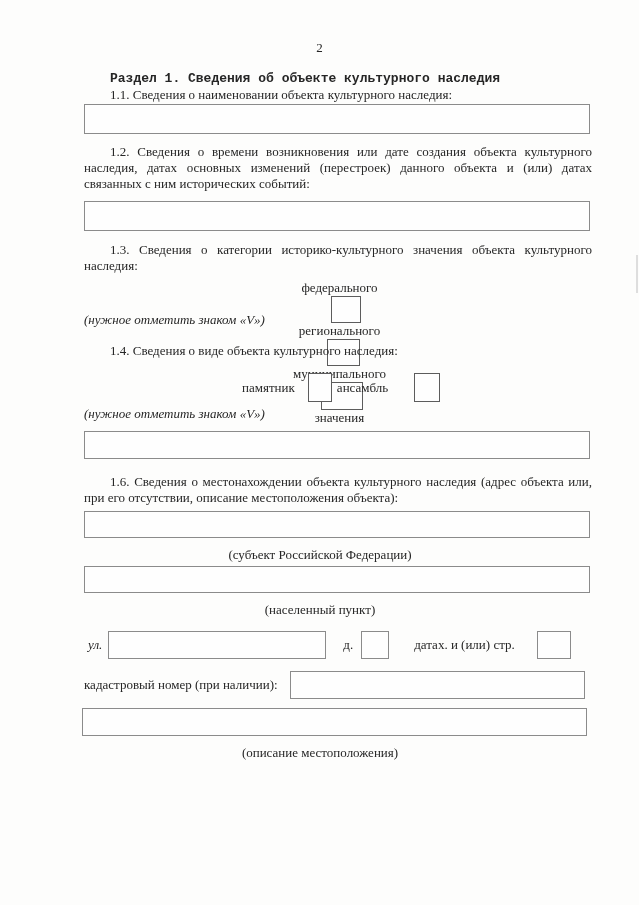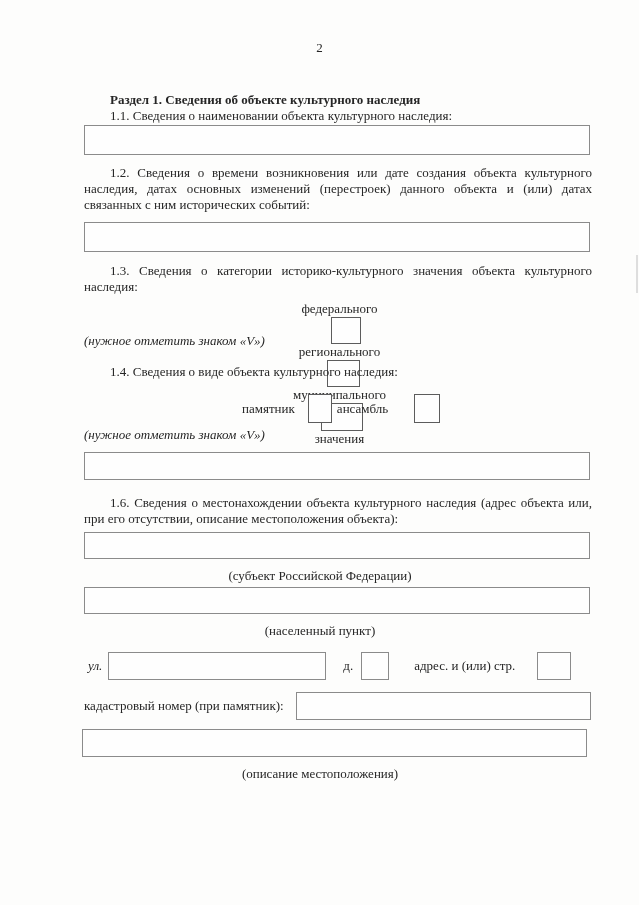--- a/index.html
+++ b/index.html
@@ -9,21 +9,21 @@
     position: relative;
     width: 639px; height: 905px;
     background: #fdfdfc;
     font-family: "Liberation Serif", "DejaVu Serif", serif;
     font-size: 13px; line-height: 16px;
     color: #262626;
     overflow: hidden;
   }
   .pageno { padding-top: 40px; text-align: center; }
   .content { margin-left: 84px; width: 508px; }
-  .heading { margin-top: 36px; font-weight: 700; text-indent: 26px; }
+  .heading { margin-top: 15px; font-weight: 700; text-indent: 26px; font-family: Liberation Mono, monospace; }
   .para { text-align: justify; text-indent: 26px; }
   .single { text-indent: 26px; }
   .field {
     border: 1px solid #8b8b8b;
     background: #fefefe;
     height: 30px; width: 506px;
   }
   .f-11 { margin-top: 1px; }
   .p-12 { margin-top: 10px; }
   .f-12 { margin-top: 9px; }
@@ -104,26 +104,26 @@
     <div class="field f-subj"></div>
     <div class="caption">(субъект Российской Федерации)</div>
     <div class="field f-sett"></div>
     <div class="caption">(населенный пункт)</div>
 
     <div class="addr-row">
       <span class="lbl lbl-street">ул.</span>
       <div class="field street"></div>
       <span class="lbl lbl-house">д.</span>
       <div class="field house"></div>
-      <span class="lbl lbl-bld">адрес. и (или) стр.</span>
+      <span class="lbl lbl-bld">датах. и (или) стр.</span>
       <div class="field bld"></div>
     </div>
 
     <div class="cad-row">
-      <span class="lbl">кадастровый номер (при памятник):</span>
+      <span class="lbl">кадастровый номер (при наличии):</span>
       <div class="field cad"></div>
     </div>
 
     <div class="field desc"></div>
     <div class="caption">(описание местоположения)</div>
 
   </div>
 
   <div class="scan-artifact"></div>
 </div>

